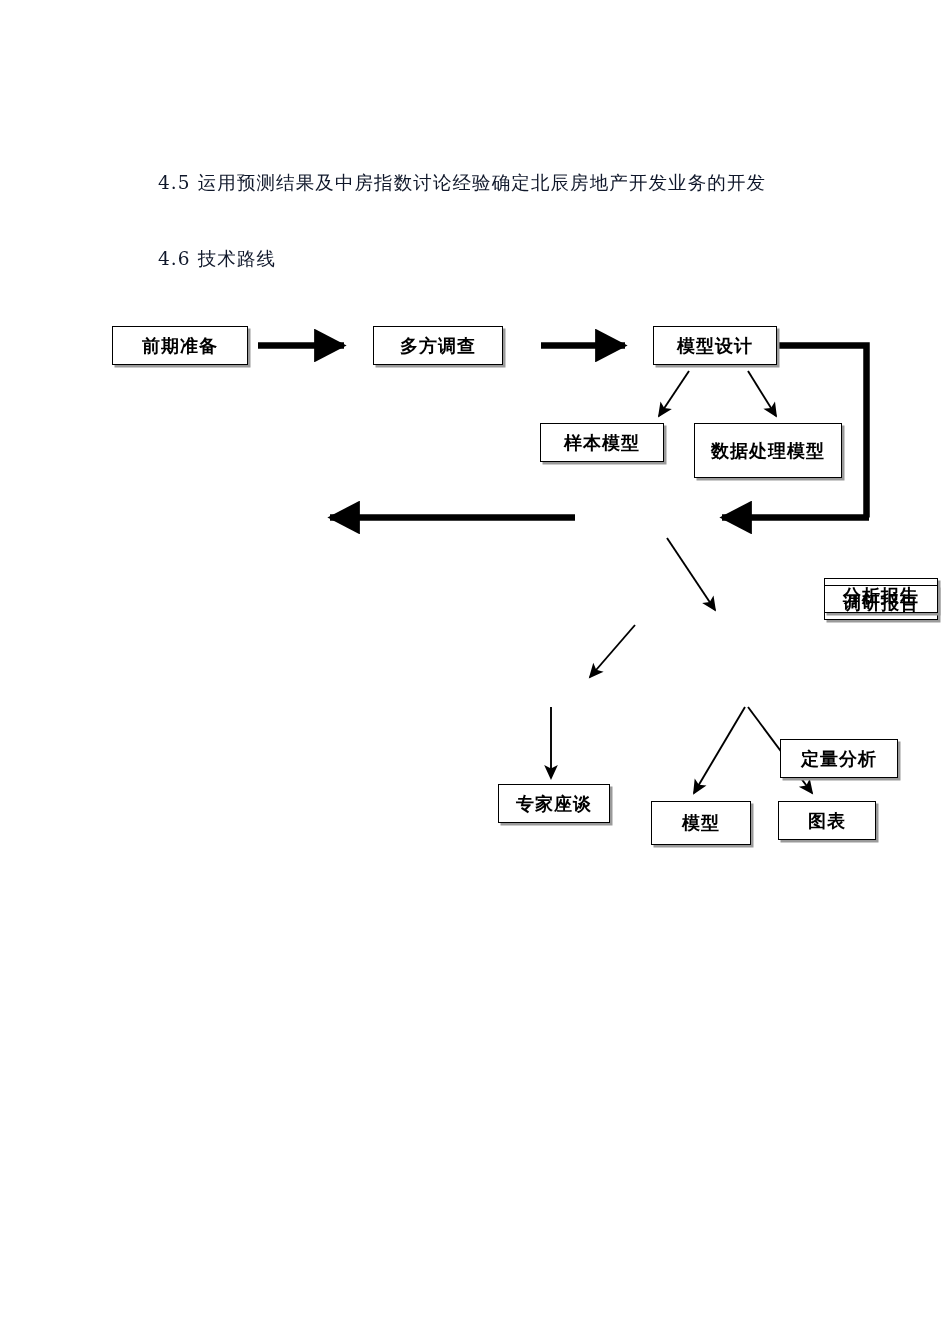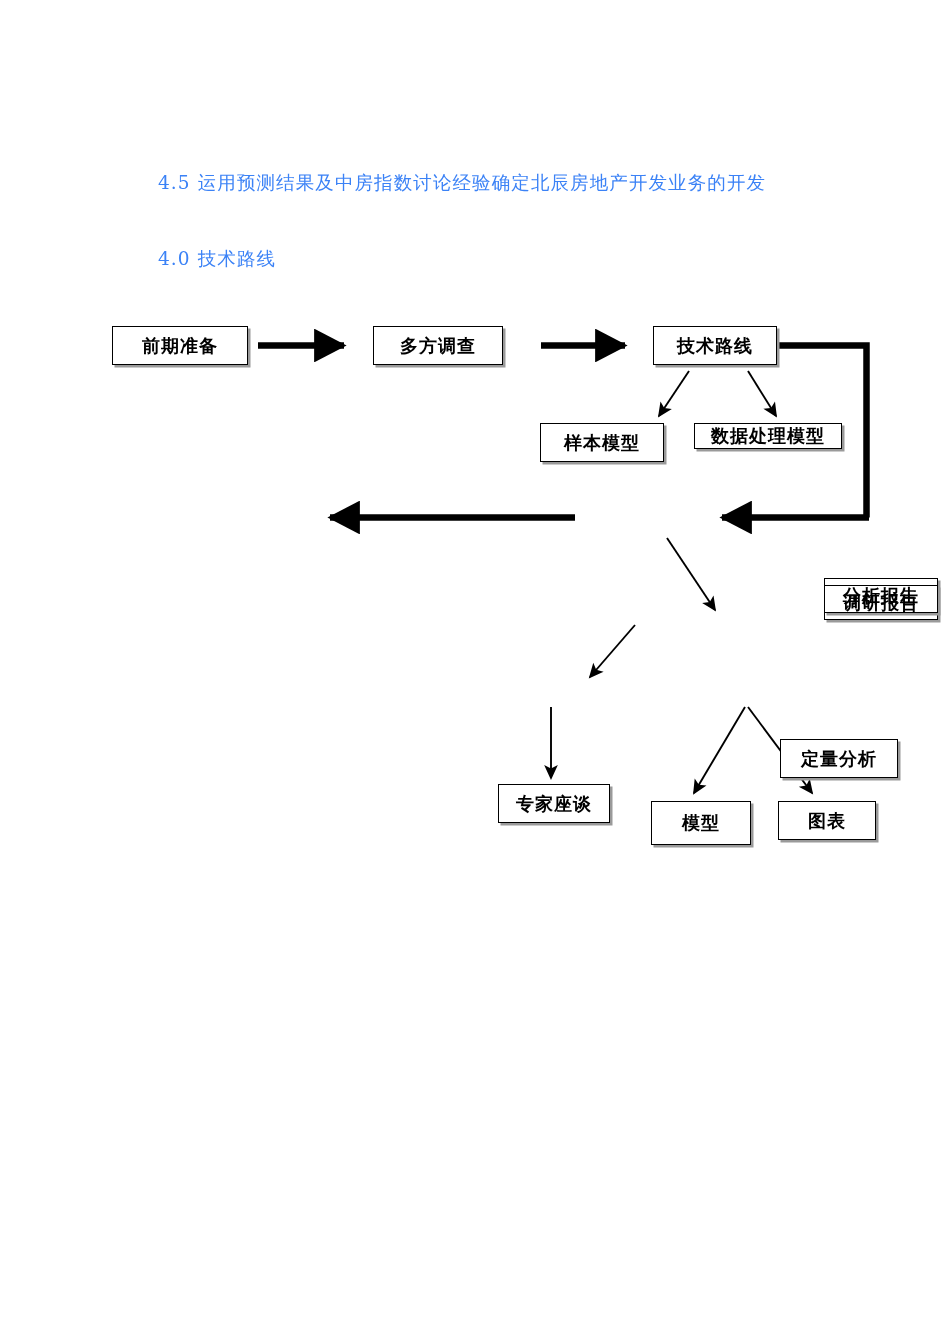--- a/index.html
+++ b/index.html
@@ -17,21 +17,21 @@
     font-family: "DejaVu Serif", "Liberation Serif", serif;
     color: #000000;
   }
 
   
   .para {
     position: absolute;
     font-size: 18.5px;
     line-height: 42px;
     letter-spacing: 1.1px;
-    color: #3b82f6;
+    color: #0f172a;
     white-space: nowrap;
   }
   .para-1 { left: 158px; top: 162px; }
   .para-2 { left: 158px; top: 204px; }
   .para-3 { left: 158px; top: 238px; }
 
   
   .flow {
     position: absolute;
     left: 0;
@@ -65,35 +65,35 @@
     color: #000000;
     white-space: nowrap;
     z-index: 5;
   }
 
   
   .n-prep      { left: 112px; top: 326px; width: 136px; height: 39px; }
   .n-survey    { left: 373px; top: 326px; width: 130px; height: 39px; }
   .n-modeldes  { left: 653px; top: 326px; width: 124px; height: 39px; }
   .n-sample    { left: 540px; top: 423px; width: 124px; height: 39px; }
-  .n-dataproc  { left: 694px; top: 423px; width: 148px; height: 26px; }
+  .n-dataproc  { left: 694px; top: 423px; width: 148px; height: 55px; }
   .n-report-a  { left: 824px; top: 578px; width: 114px; height: 35px; z-index: 7; }
   .n-report-b  { left: 824px; top: 585px; width: 114px; height: 35px; z-index: 6; background: transparent; }
   .n-expert    { left: 498px; top: 784px; width: 112px; height: 39px; }
   .n-quant     { left: 780px; top: 739px; width: 118px; height: 39px; }
   .n-model2    { left: 651px; top: 801px; width: 100px; height: 44px; }
   .n-chart     { left: 778px; top: 801px; width: 98px; height: 39px; }
 </style>
 </head>
 <body>
 
 <div class="page">
 
   <div class="para para-1">4.5 运用预测结果及中房指数讨论经验确定北辰房地产开发业务的开发</div>
-  <div class="para para-3">4.0 技术路线</div>
+  <div class="para para-3">4.6 技术路线</div>
 
   <div class="flow">
 
     <svg viewBox="0 0 950 1344" xmlns="http://www.w3.org/2000/svg">
       <defs>
         <marker id="thinHead" markerWidth="9" markerHeight="9" refX="7.2" refY="4.5" orient="auto" markerUnits="strokeWidth">
           <path d="M0.4,0.9 L8.2,4.5 L0.4,8.1 L2.2,4.5 Z" fill="#000000"></path>
         </marker>
         <marker id="thickHeadR" markerWidth="5.2" markerHeight="5.2" refX="4.6" refY="2.6" orient="auto" markerUnits="strokeWidth">
           <path d="M0,0 L5,2.6 L0,5.2 Z" fill="#000000"></path>
@@ -149,21 +149,21 @@
 
       <g>
         <line x1="748" y1="707" x2="812" y2="793" stroke="#000000" stroke-width="1.9" marker-end="url(#thinHead)"></line>
       </g>
     </svg>
 
     <div class="node n-prep">前期准备</div>
 
     <div class="node n-survey">多方调查</div>
 
-    <div class="node n-modeldes">技术路线</div>
+    <div class="node n-modeldes">模型设计</div>
 
     <div class="node n-sample">样本模型</div>
 
     <div class="node n-dataproc">数据处理模型</div>
 
     <div class="node n-report-b">调研报告</div>
 
     <div class="node n-report-a" style="background:transparent;">分析报告</div>
 
     <div class="node n-expert">专家座谈</div>

